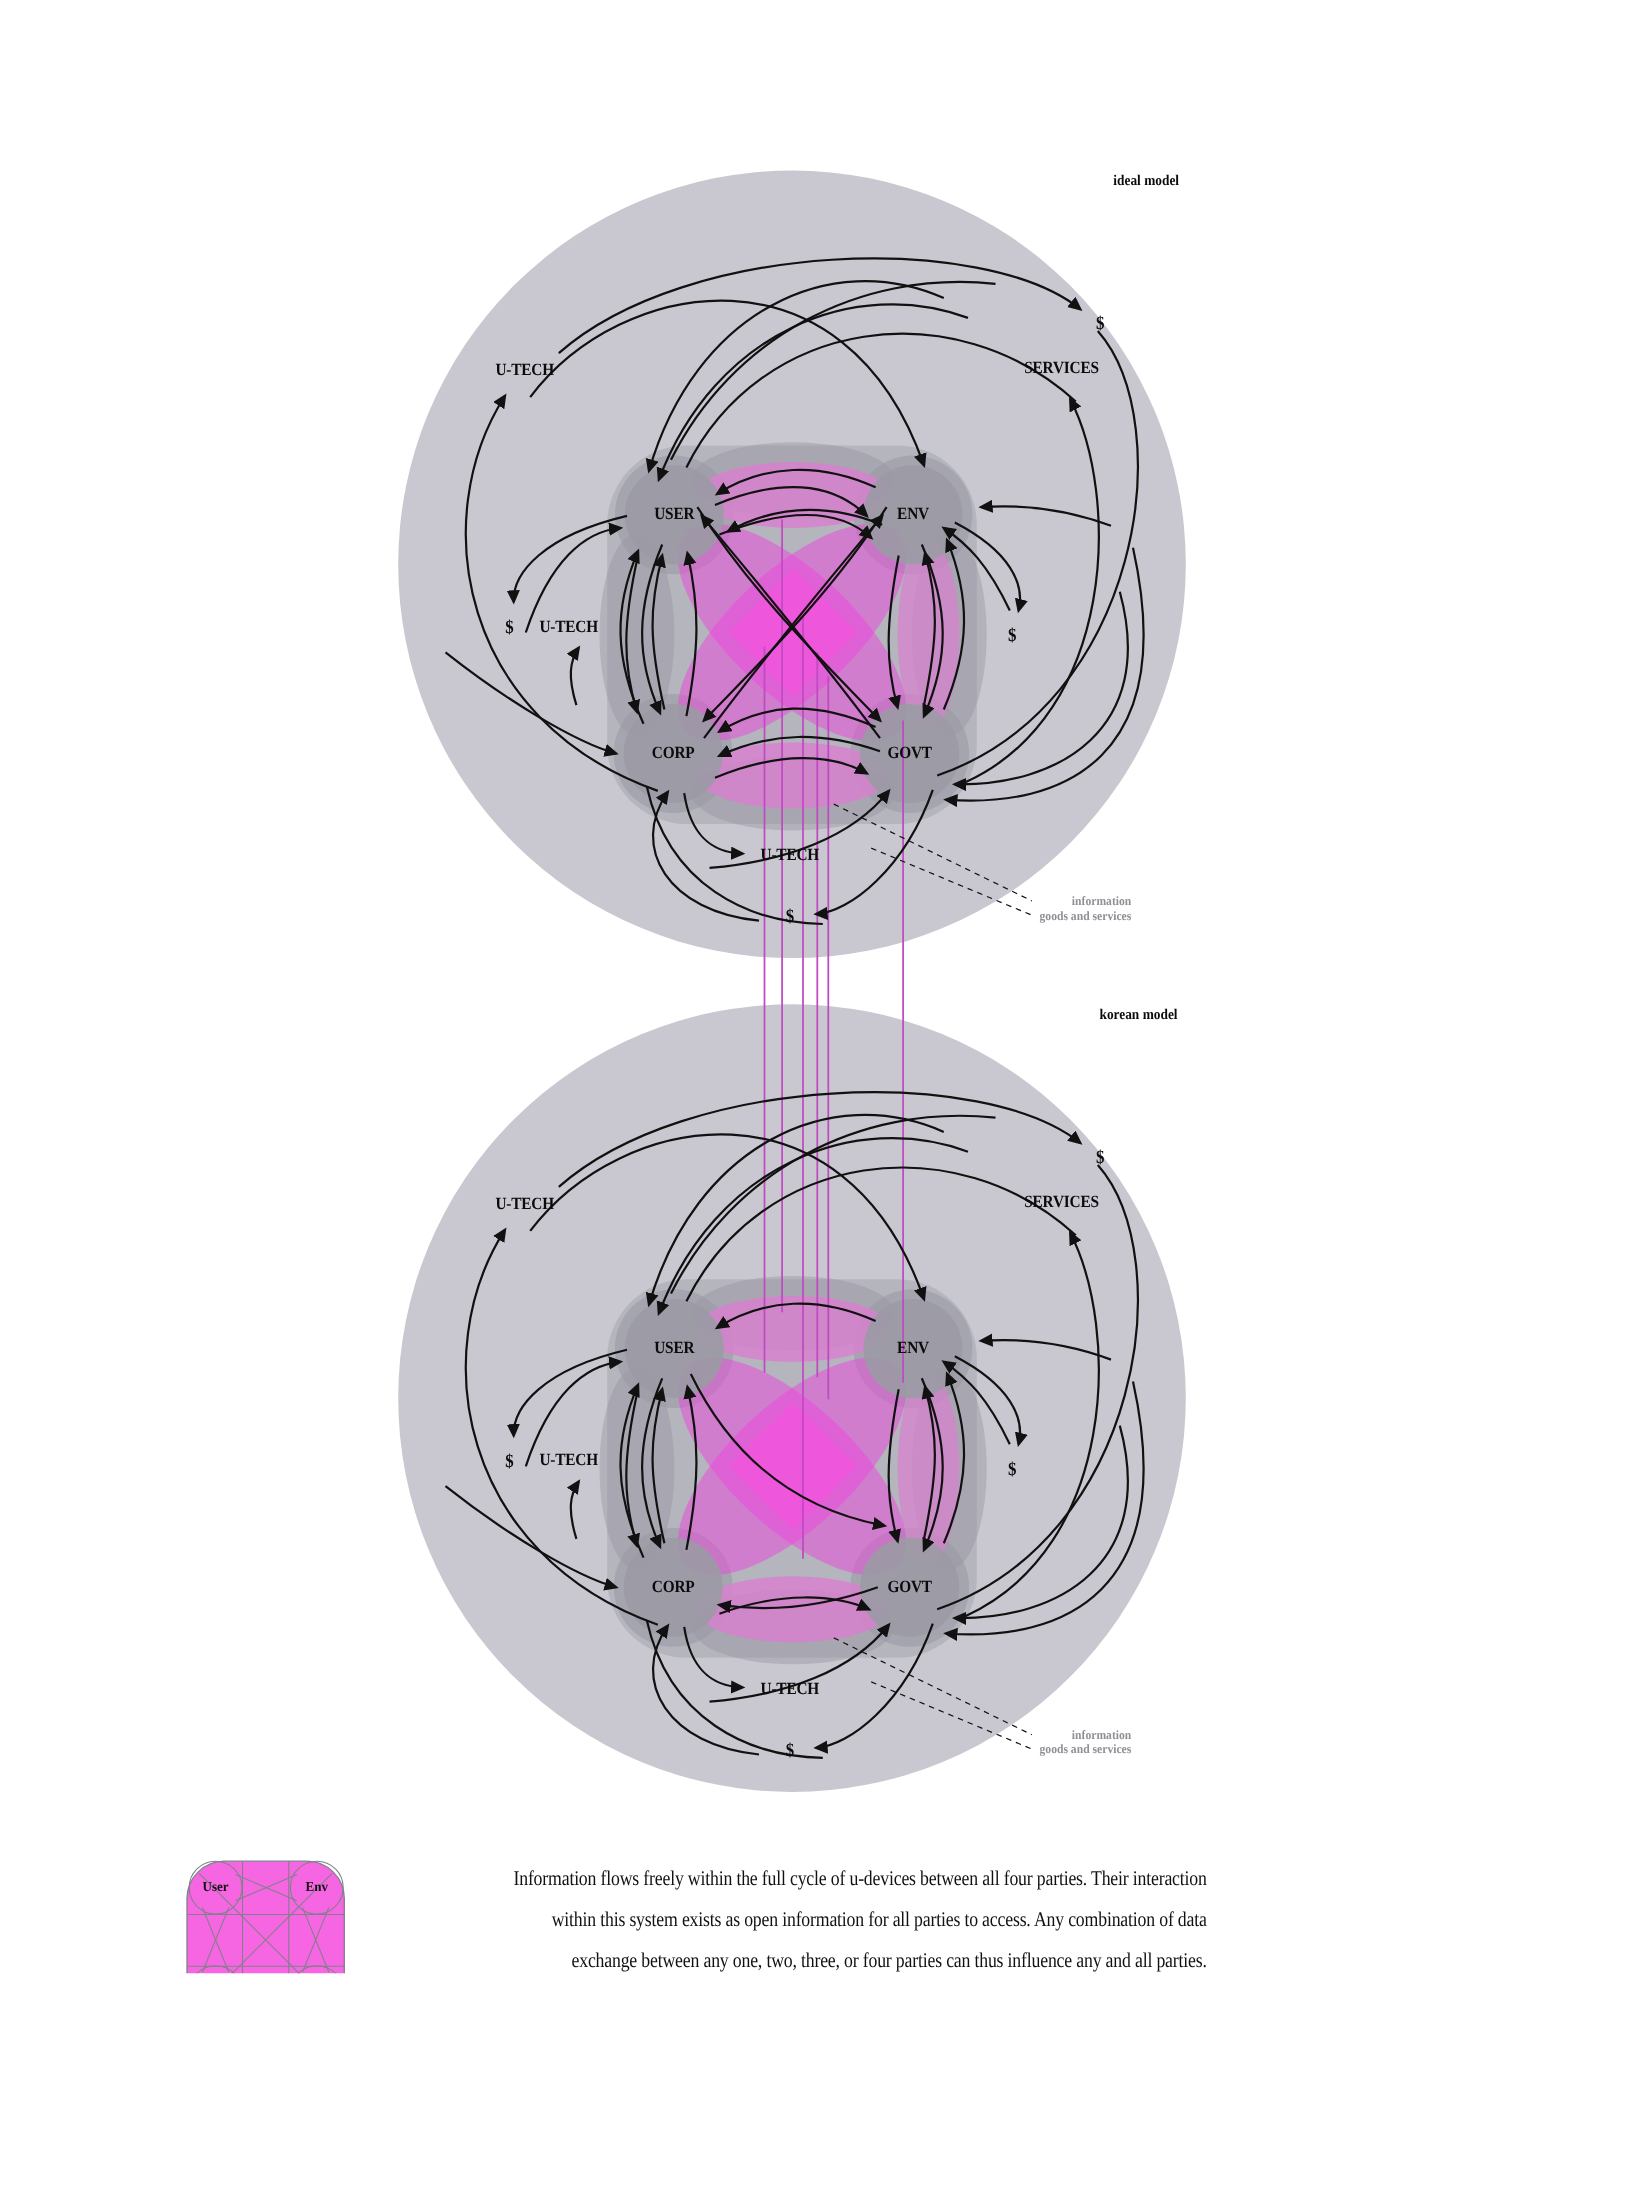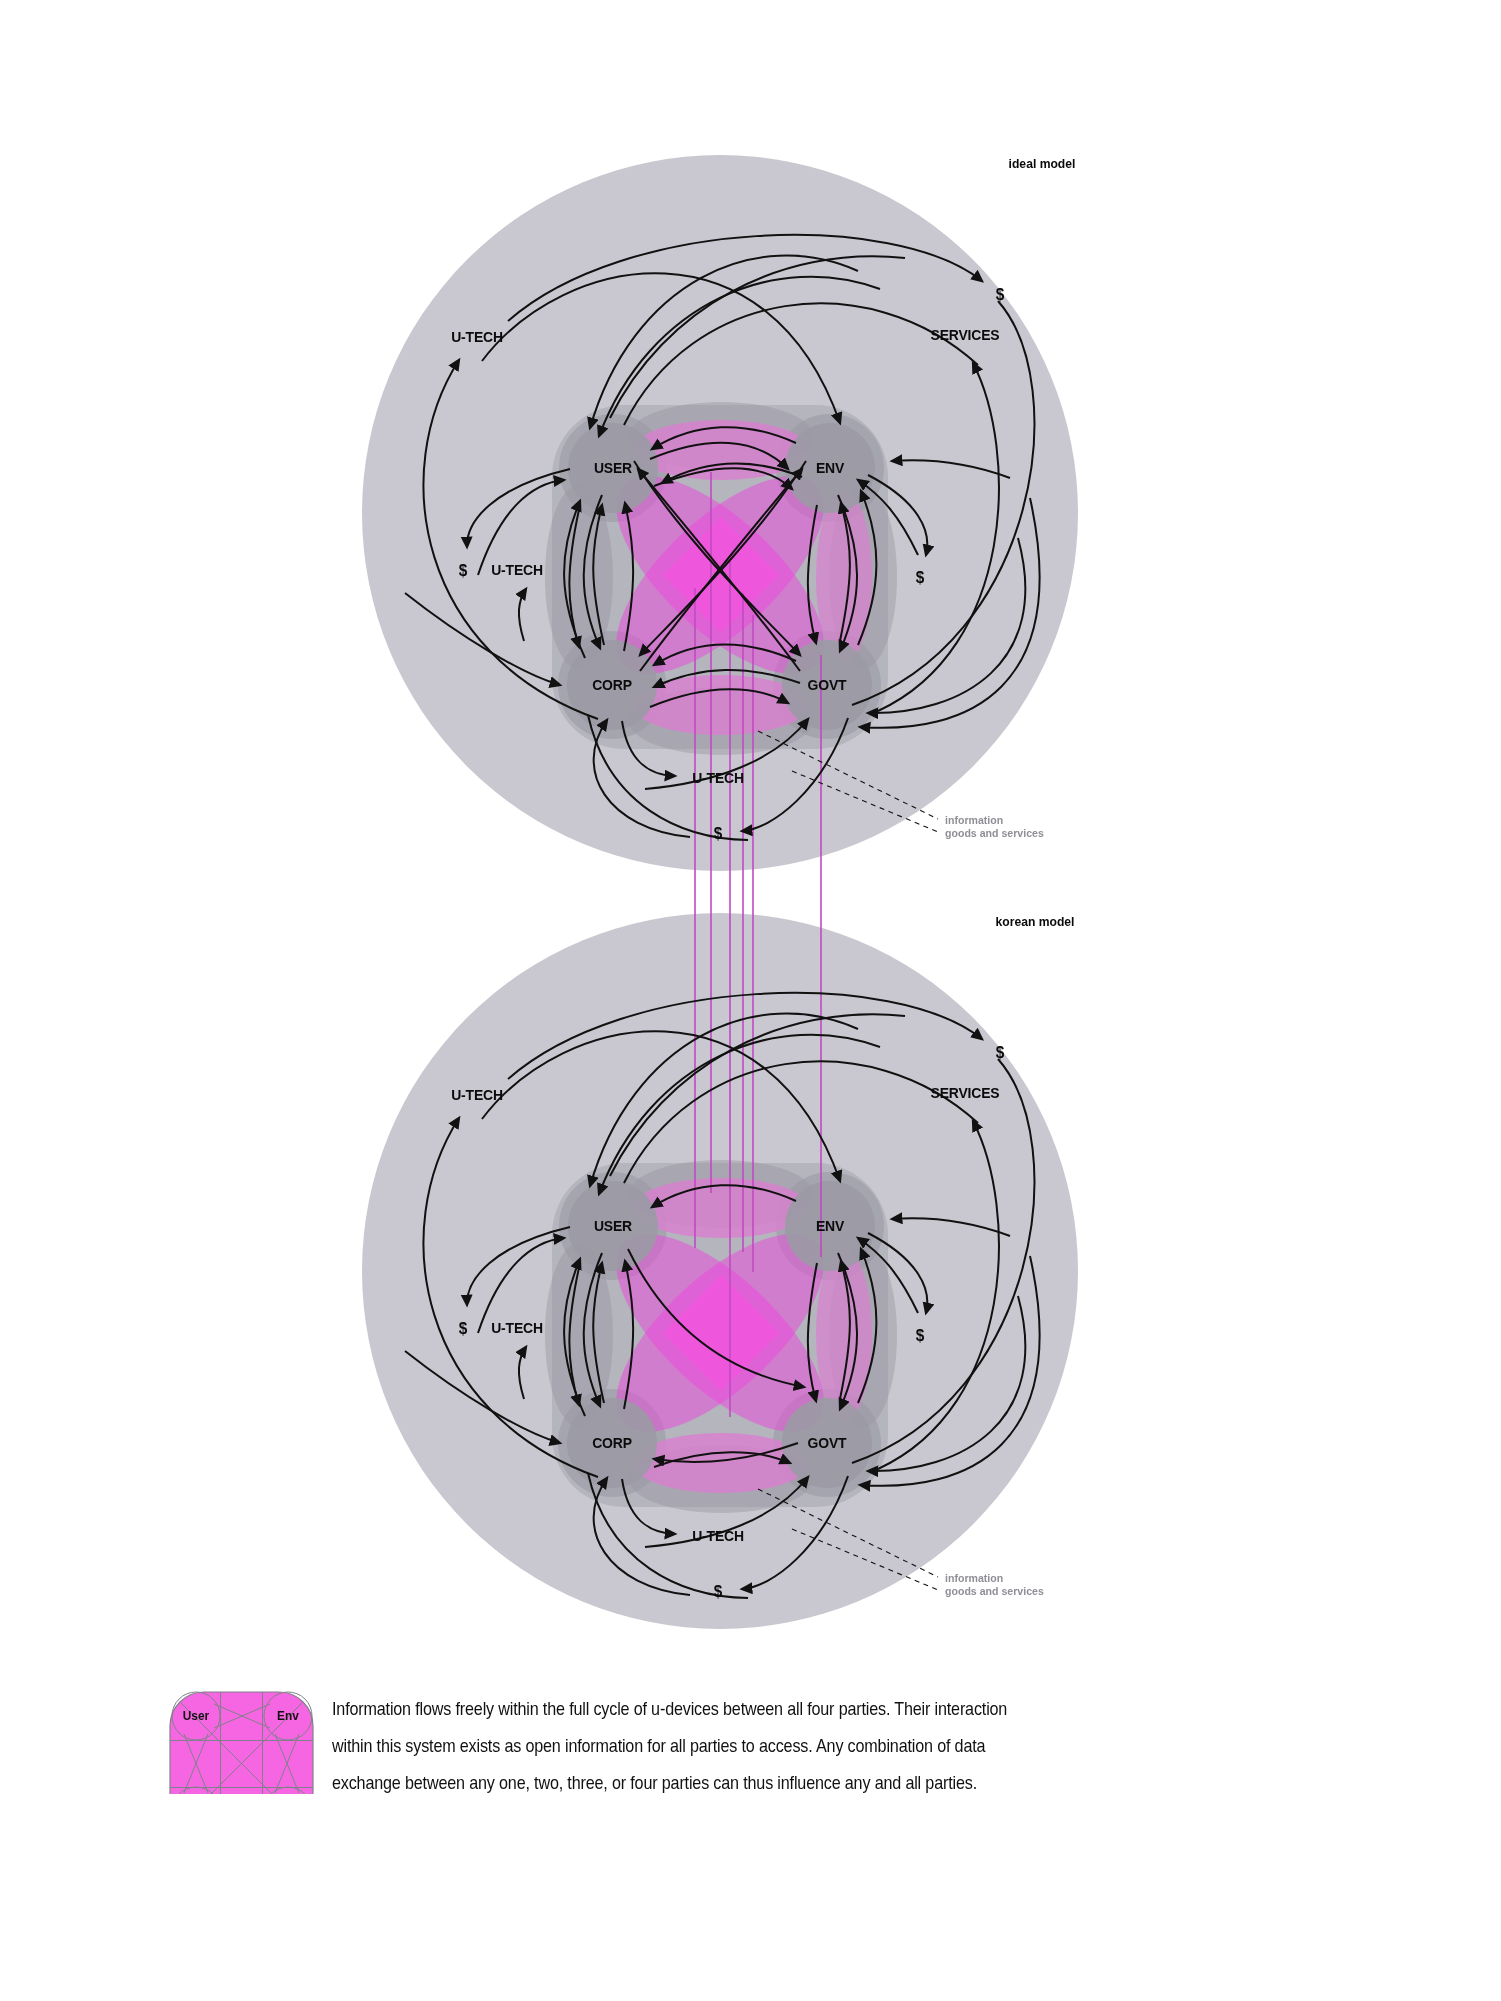--- a/index.html
+++ b/index.html
@@ -1,17 +1,17 @@
 <!DOCTYPE html>
 <html style="--c-outer_circle: #c9c8d0; --c-node: #9b9aa5; --c-inner_blob: #a2a1ac; --c-blob_dark: #9897a2; --c-magenta: #ee46dd; --c-magenta_bright: #fa50e0; --c-magenta_soft: #d97fd0; --c-connector: #c04ac2; --c-arrow: #111111; --c-gray_text: #8f8f96; --c-legend_pink: #f766e2; --c-legend_line: #80808a;"><head>
 <meta charset="utf-8">
 <style>
   html,body{margin:0;padding:0;background:#fff;}
   .stage{position:relative;width:1501px;height:1794px;background:#fff;overflow:hidden;
-         font-family:Liberation Sans, sans-serif;}
+         font-family:Liberation Serif, serif;text-align:right;}
   svg{position:absolute;left:0;top:0;}
   .ar{stroke:var(--c-arrow,#111);stroke-width:2;fill:none;}
   .dash{stroke:var(--c-arrow,#111);stroke-width:1.1;fill:none;stroke-dasharray:5 4.5;}
   #connector-lines line{stroke:var(--c-connector,#c04ac2);stroke-width:1.6;}
   .lab{position:absolute;font-weight:bold;font-size:15.5px;line-height:1;color:#0b0b0b;
        letter-spacing:-0.2px;white-space:nowrap;transform:translate(-50%,-50%) scaleX(.9);}
   .dollar{font-size:17px;}
   .title{font-size:13.5px;letter-spacing:0;}
   .callout{position:absolute;font-weight:bold;font-size:11.5px;line-height:12.5px;
            color:var(--c-gray_text,#8f8f96);transform:scaleX(.92);transform-origin:0 0;white-space:nowrap;}

